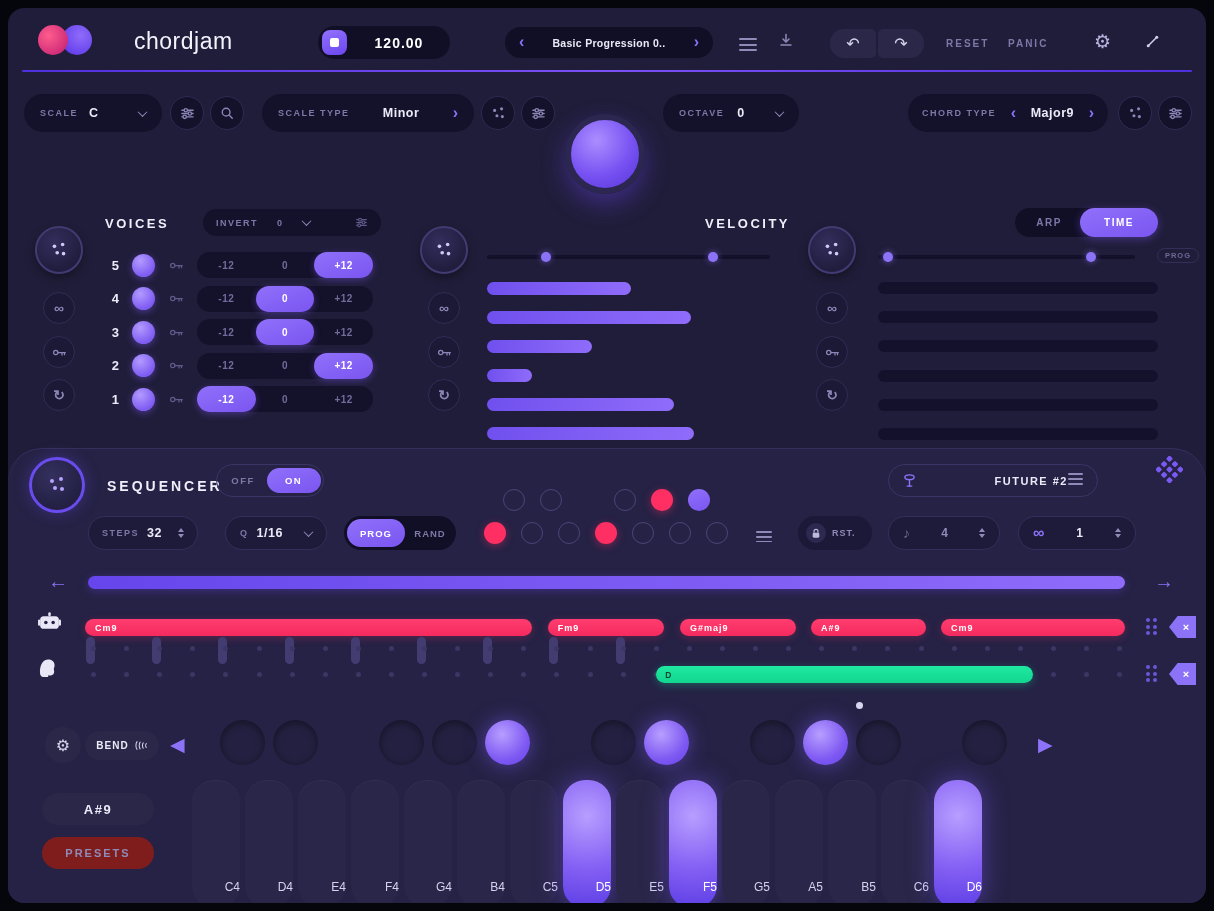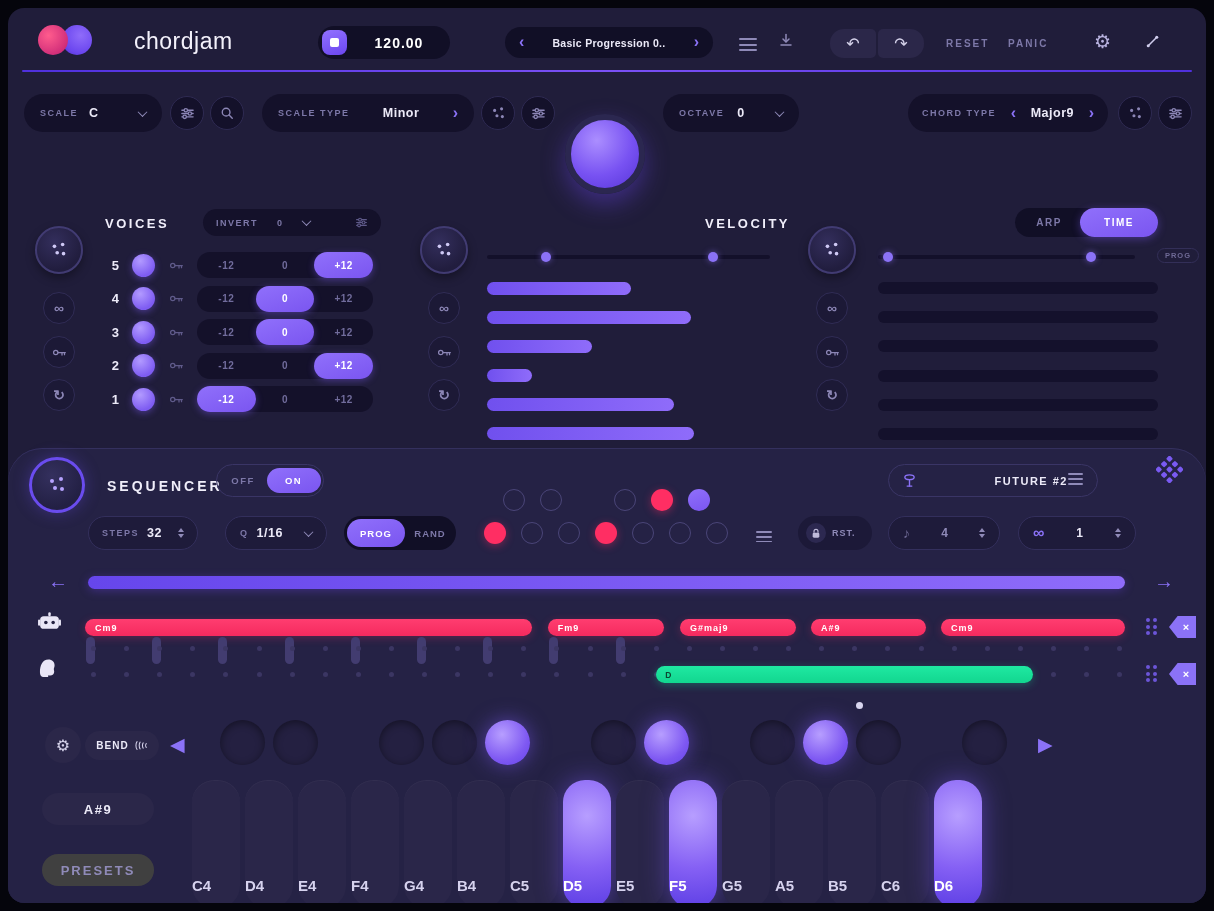--- a/index.html
+++ b/index.html
@@ -141,25 +141,25 @@
   
   .gear-circle { left:37px; top:719px; width:36px; height:36px; border-radius:50%; background:#2b2749; font-size:16px; color:#d5d2ea; }
   .bend-pill { left:77px; top:723px; width:74px; height:29px; border-radius:14.5px; background:#2b2749; display:flex; align-items:center; justify-content:center; gap:5px; }
   .bend-text { font-size:10px; font-weight:bold; letter-spacing:1px; color:#eceaf8; }
   .kb-prev { left:162px; top:725px; font-size:19px; color:#8b72f7; }
   .kb-next { left:1030px; top:725px; font-size:19px; color:#8b72f7; }
   .knob-row { left:0; top:712px; width:1198px; height:46px; }
   .bknob { position:absolute; top:0; width:45px; height:45px; border-radius:50%; background:#242041; box-shadow:inset 0 2px 8px rgba(0,0,0,.45); }
   .bknob.act { background:radial-gradient(circle at 38% 32%, #b79eff, #7e58f2 62%, #6243e8); box-shadow:0 0 20px rgba(124,90,245,.55); }
   .chord-name-pill { left:34px; top:785px; width:112px; height:32px; border-radius:16px; background:#2b2749; font-size:13px; font-weight:bold; letter-spacing:1.5px; color:#eceaf8; }
-  .presets-pill { left:34px; top:846px; width:112px; height:32px; border-radius:16px; background:#404040; font-size:13px; font-weight:bold; letter-spacing:2px; color:#8f8ab8; }
+  .presets-pill { left:34px; top:829px; width:112px; height:32px; border-radius:16px; background:#7f1d1d; font-size:11px; font-weight:bold; letter-spacing:2px; color:#8f8ab8; }
   .keys { left:184px; top:772px; display:flex; gap:5px; }
   .pkey { width:48px; height:128px; border-radius:22px; background:#2a2649; position:relative; box-shadow:inset 0 1px 0 rgba(255,255,255,.04); }
   .pkey.act { background:radial-gradient(circle at 50% 28%, #b79eff, #8560f4 55%, #6142e6 95%); box-shadow:0 0 26px rgba(124,90,245,.5); }
-  .pkey-label { position:absolute; left:0; right:0; bottom:14px; text-align:left; font-size:15px; font-weight:bold; color:#d6d2ee; }
+  .pkey-label { position:absolute; left:0; right:0; bottom:14px; text-align:right; font-size:12px; font-weight:normal; color:#d6d2ee; }
   .pkey.act .pkey-label { color:#fff; }
 </style>
 </head>
 <body>
 
 <div class="frame">
 <div class="app">
 
   <div class="abs logo">
     <span class="logo-c2"></span>

